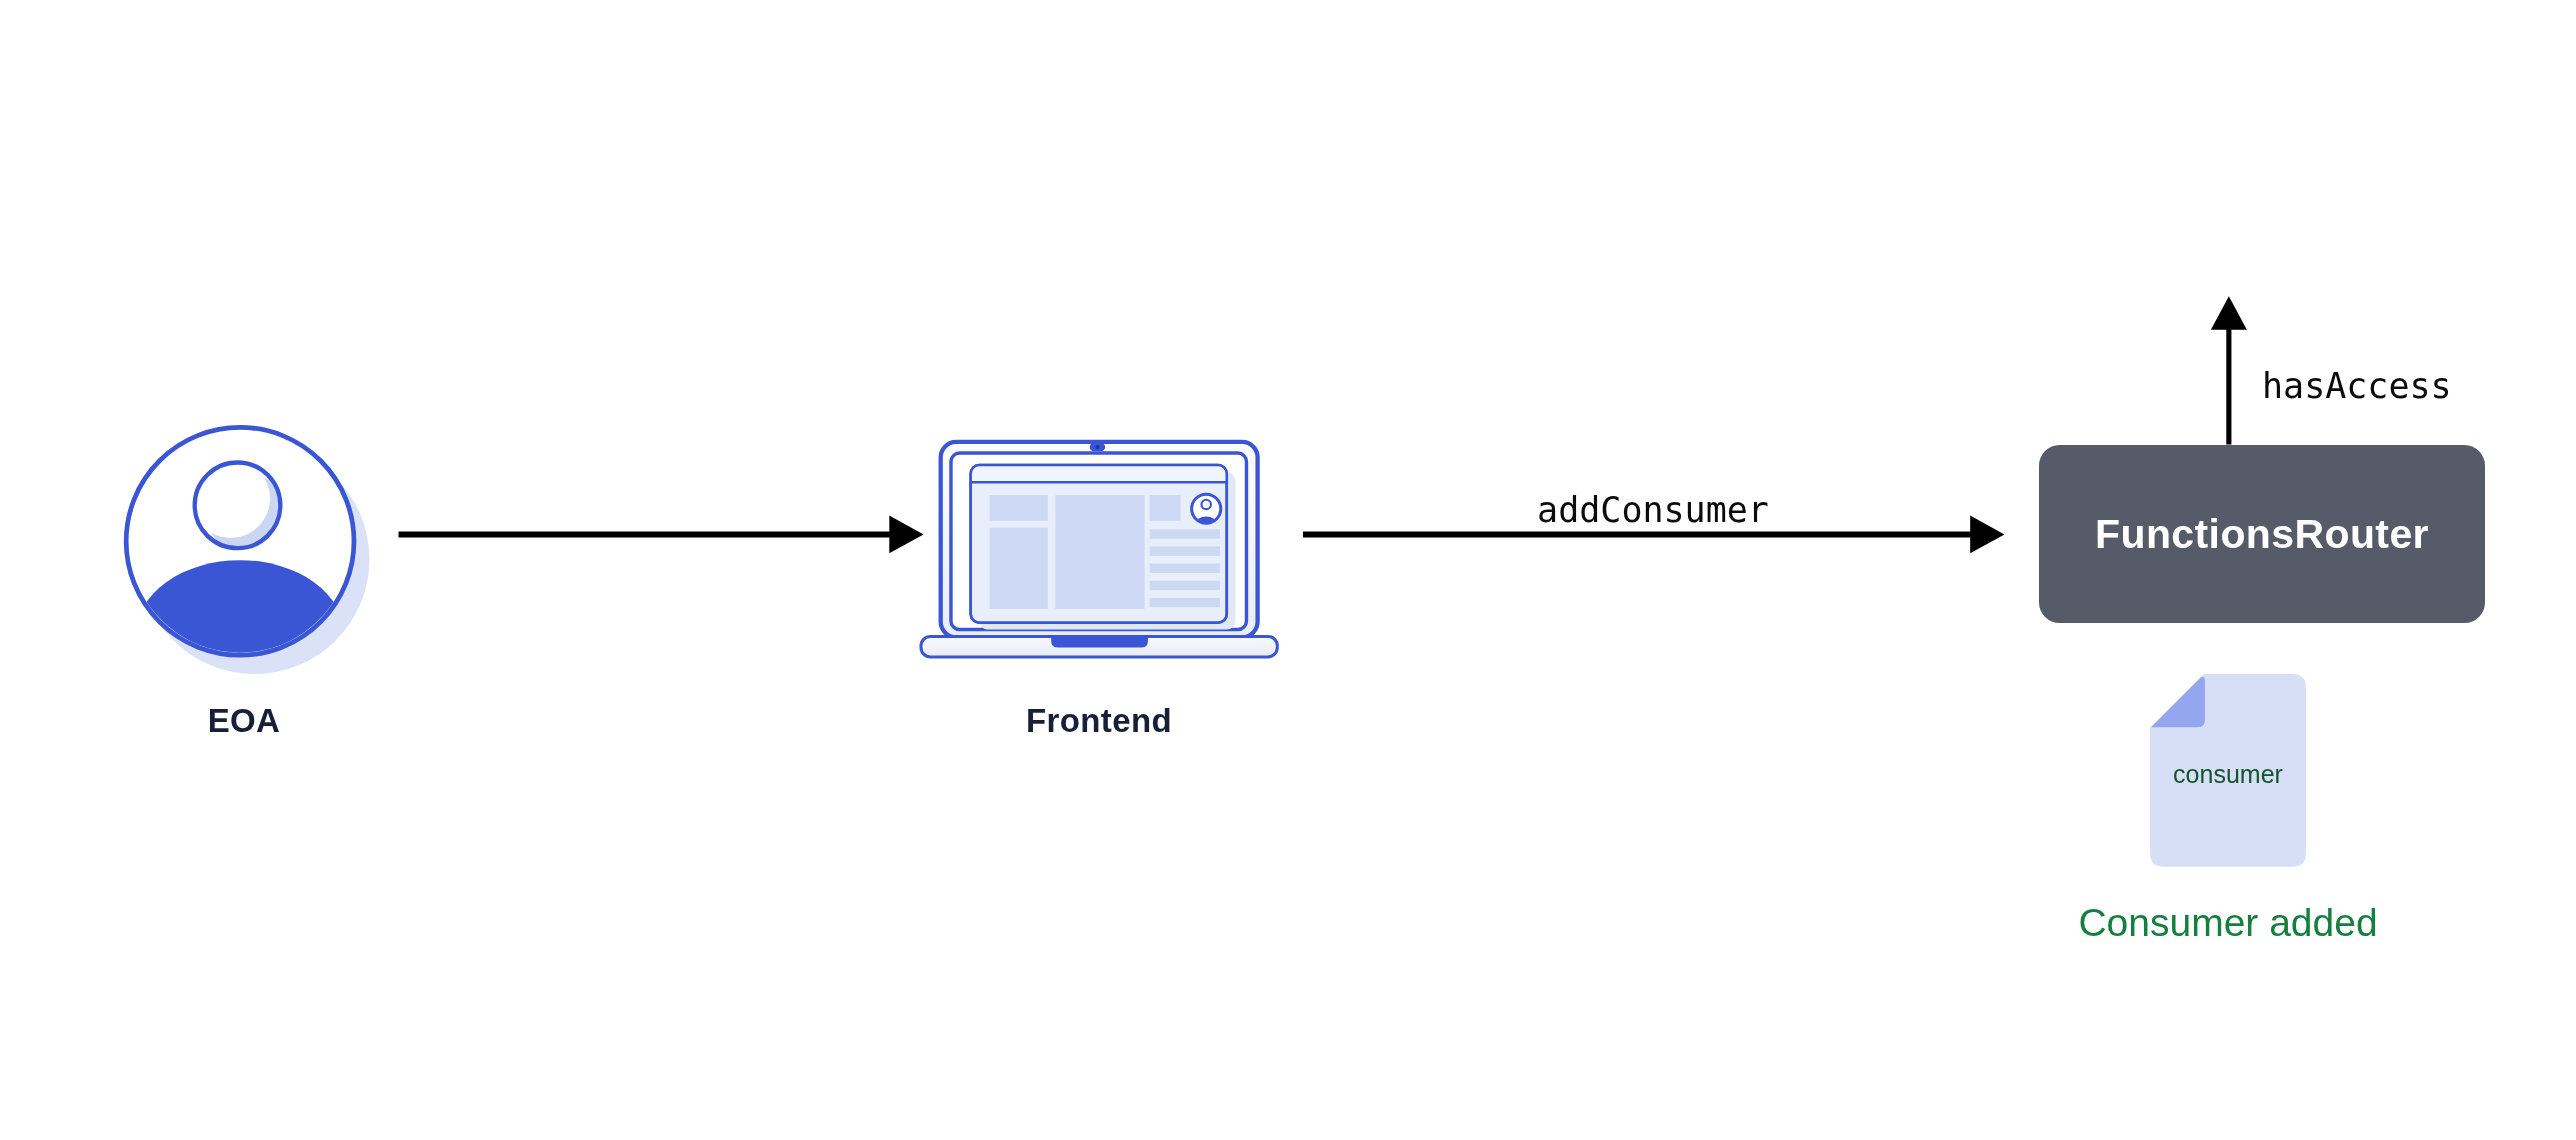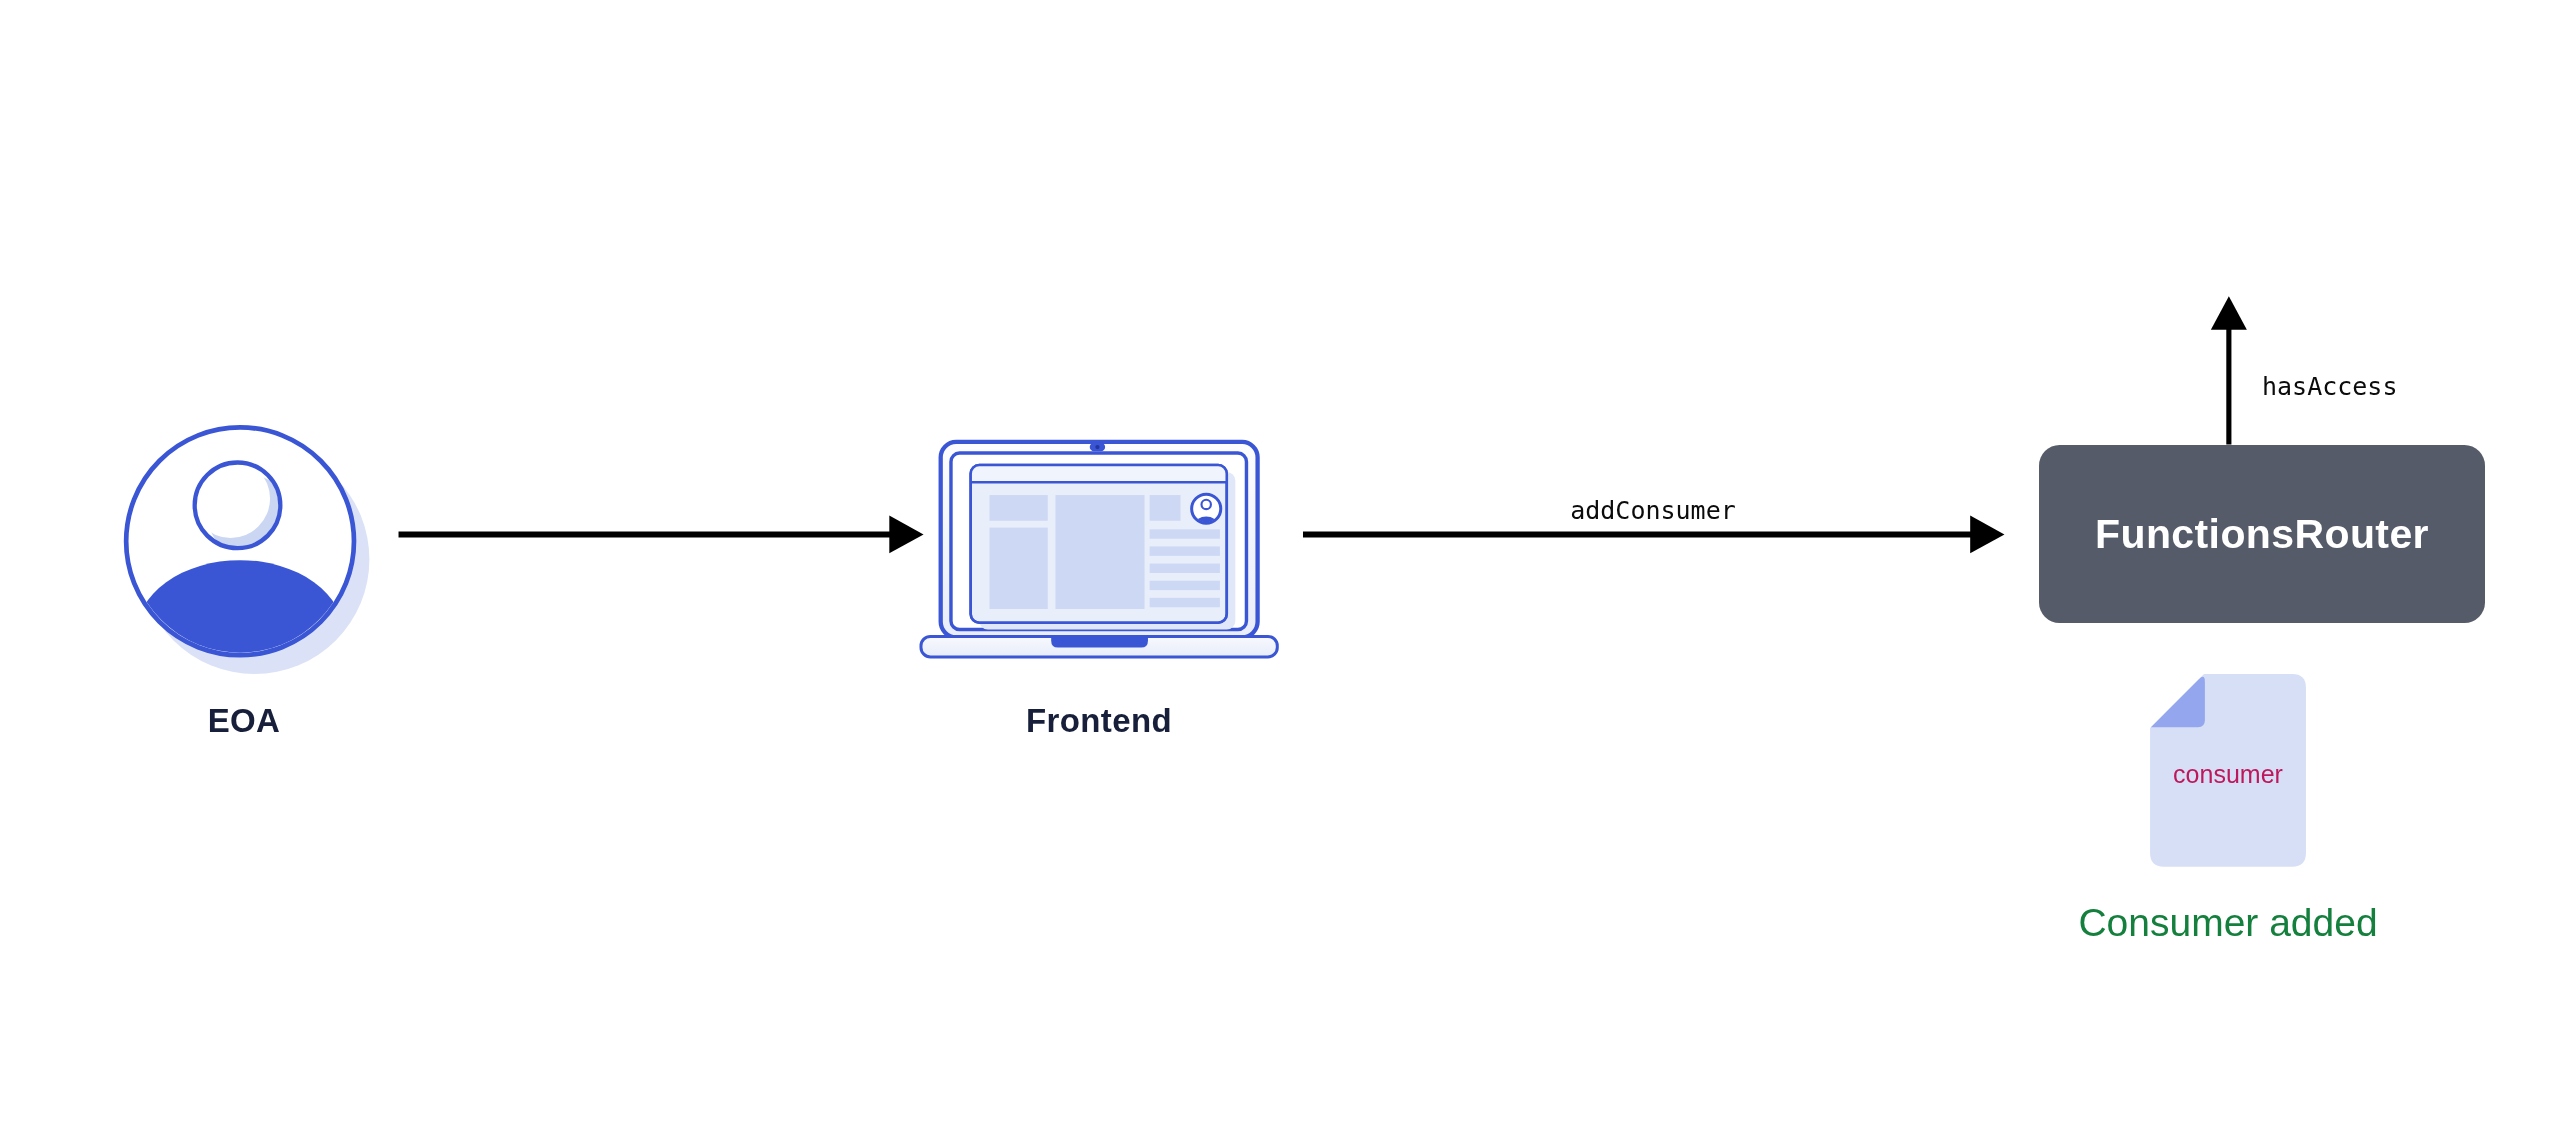--- a/index.html
+++ b/index.html
@@ -40,30 +40,30 @@
   }
   .contract-box .box-label {
     color: #ffffff;
     font-weight: 700;
     font-size: 41px;
     letter-spacing: 0.4px;
     white-space: nowrap;
   }
   .code-label {
     font-family: "DejaVu Sans Mono", monospace;
-    font-size: 25px;
+    font-size: 35px;
     color: #0b0b0b;
     white-space: nowrap;
   }
   .edge-label-centered { transform: translate(-50%, -50%); }
   .edge-label-left { transform: translateY(-50%); }
   .doc-text {
     transform: translate(-50%, -50%);
     font-size: 25px;
-    color: #be185d;
+    color: #14532d;
     white-space: nowrap;
   }
   .caption {
     transform: translate(-50%, -50%);
     font-size: 39px;
     color: #15803d;
     white-space: nowrap;
   }
 </style>
 </head>

